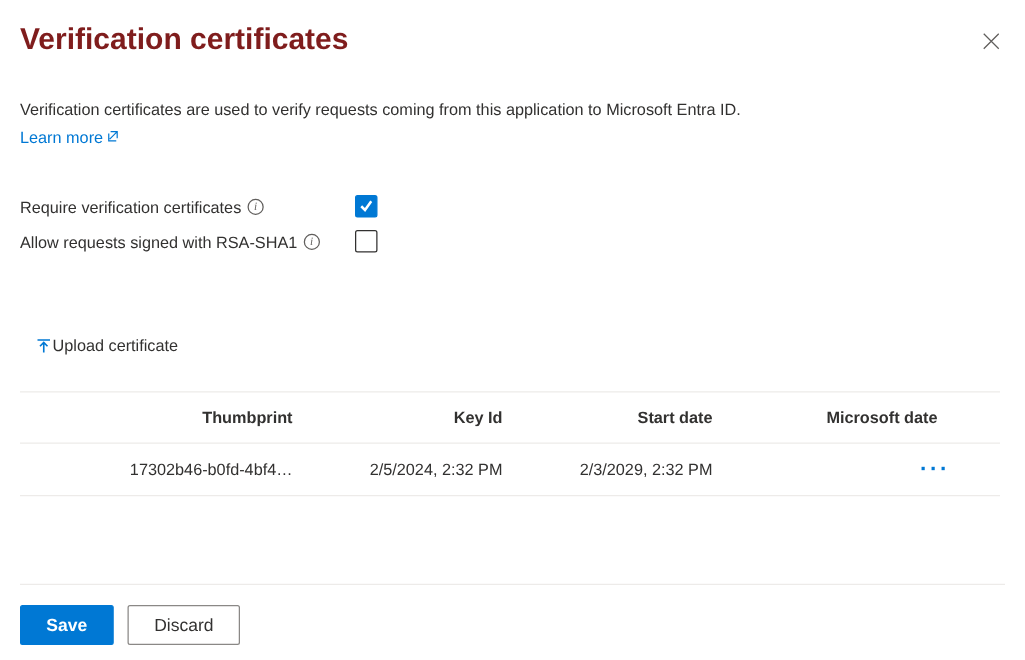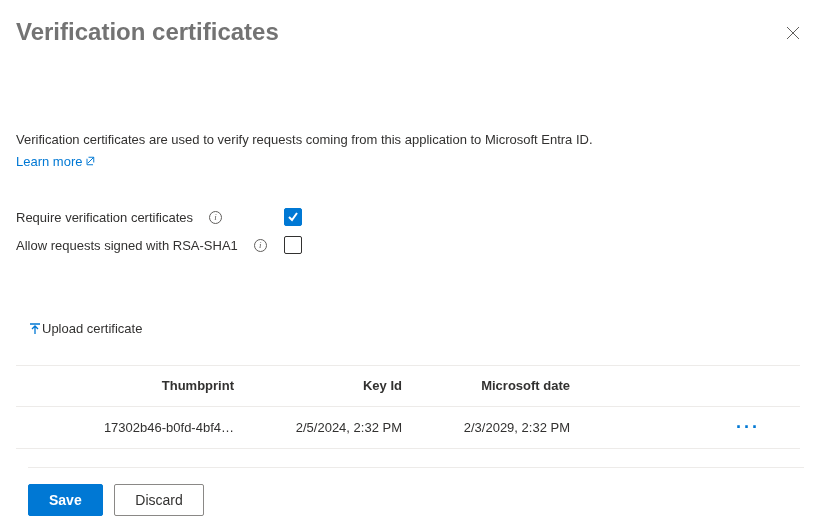--- a/index.html
+++ b/index.html
@@ -19,33 +19,33 @@
     }
     .header-row {
       display: flex;
       justify-content: space-between;
       align-items: flex-start;
     }
     h1 {
       font-size: 24px;
       font-weight: 600;
       margin: 0 0 4px 0;
-      color: #737373;
+      color: #7f1d1d;
     }
     .close-btn {
       font-size: 16px;
       color: #605e5c;
       cursor: pointer;
       padding: 4px;
       margin-top: 4px;
       margin-right: -4px;
       line-height: 1;
     }
     .description {
-      margin-top: 80px;
+      margin-top: 28px;
       font-size: 13px;
       line-height: 1.5;
       color: #323130;
     }
     .learn-more {
       color: #0078d4;
       text-decoration: none;
       display: inline-flex;
       align-items: center;
       gap: 2px;
@@ -59,21 +59,21 @@
     }
     .opt-row {
       display: flex;
       align-items: center;
       height: 28px;
     }
     .opt-label {
       width: 268px;
       display: inline-flex;
       align-items: center;
-      gap: 16px;
+      gap: 5px;
       font-size: 13px;
     }
     .info-icon {
       width: 13px; height: 13px;
       border: 1px solid #605e5c;
       border-radius: 50%;
       display: inline-flex;
       align-items: center;
       justify-content: center;
       font-size: 9px;
@@ -141,21 +141,21 @@
       font-size: 18px;
       letter-spacing: 2px;
       text-align: right;
       cursor: pointer;
       padding-right: 0;
       font-weight:600;
     }
 
     .footer {
       position: absolute;
-      left: 12px;
+      left: 0;
       right: 0;
       bottom: 12px;
       padding: 0 16px;
     }
     .footer-sep {
       border-top: 1px solid #edebe9;
       margin-bottom: 16px;
     }
     .btn {
       height: 32px;
@@ -226,20 +226,21 @@
     <svg class="upload-icon" viewBox="0 0 14 14">
         <path d="M7 12V4M4 7l3-3 3 3M2 2h10" fill="none" stroke="#0078d4" stroke-width="1.3"></path>
       </svg>
     <span>Upload certificate</span>
   </div>
 
   <div class="table">
     <div class="thead">
       <div class="cell">Thumbprint</div>
       <div class="cell">Key Id</div>
+      <div class="cell">Start date</div>
       <div class="cell">Microsoft date</div>
       <div></div>
     </div>
     <div class="trow">
       <div class="cell">17302b46-b0fd-4bf4…</div>
       <div class="cell">2/5/2024, 2:32 PM</div>
       <div class="cell">2/3/2029, 2:32 PM</div>
       <div class="row-menu">···</div>
     </div>
   </div>

